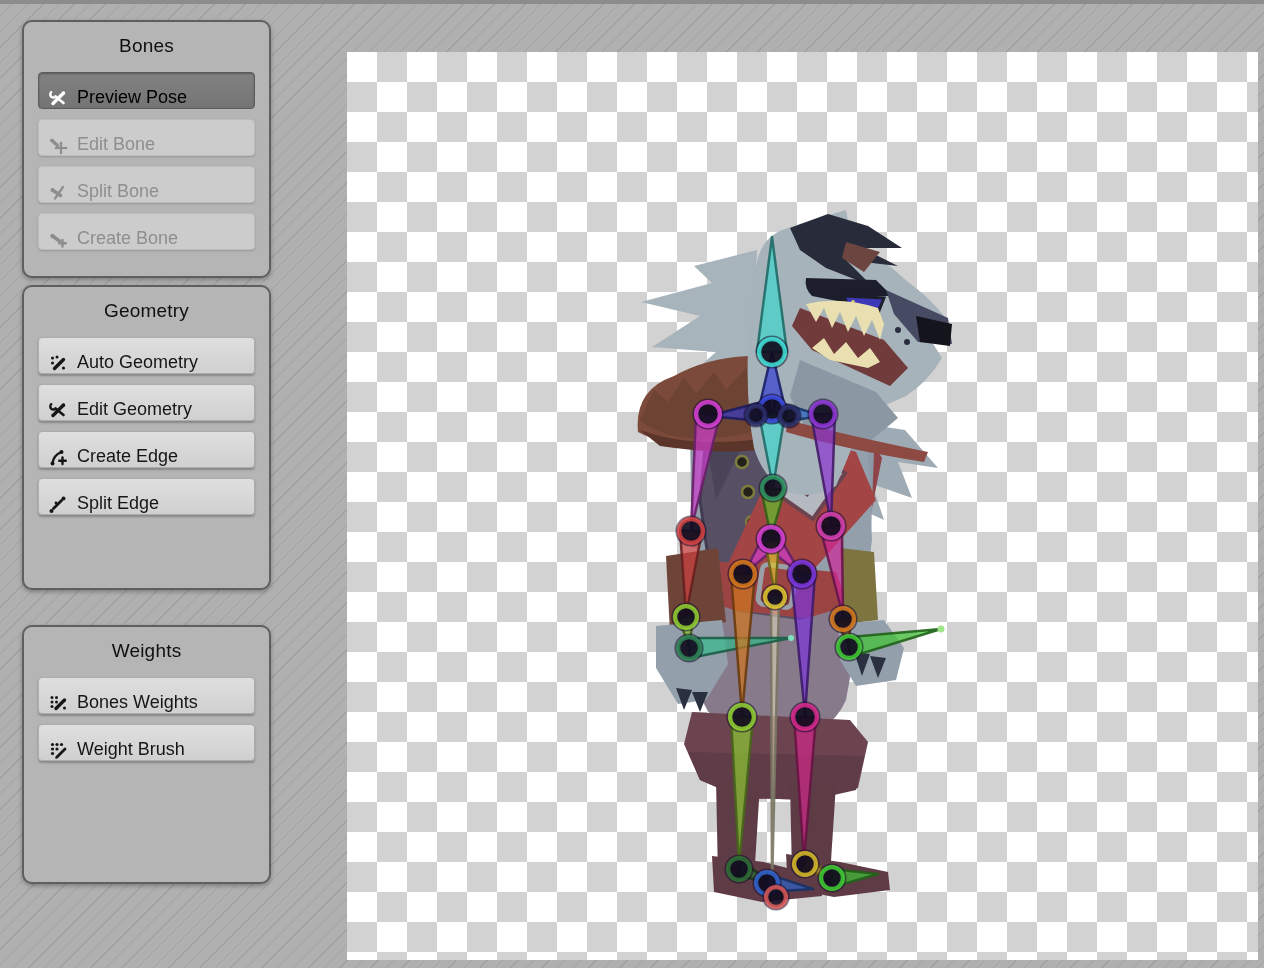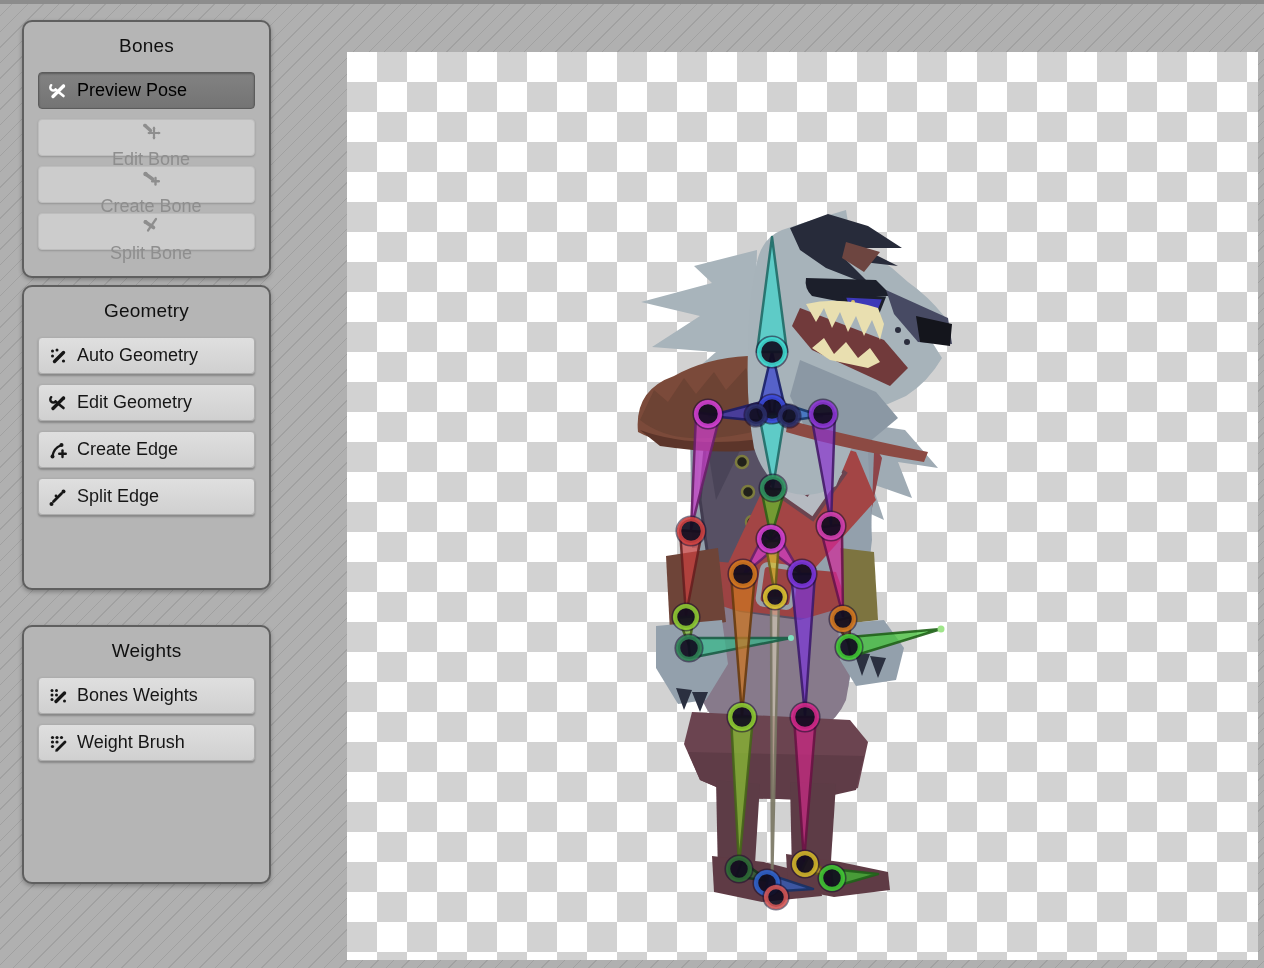--- a/index.html
+++ b/index.html
@@ -26,32 +26,31 @@
     position:absolute;left:22px;width:249px;box-sizing:border-box;
     background:#b5b5b5;border:2.5px solid #5f5f5f;border-radius:10px;
     box-shadow:0 2px 4px rgba(0,0,0,.28);
   }
   .panel-title{
     text-align:center;font-size:19px;color:#101010;margin:13px 0 15px 0;
     letter-spacing:.2px;
   }
   .btn-col{display:flex;flex-direction:column;gap:10px;padding:0 14px;}
   .tool-btn{
-    height:37px;border-radius:4px;display:flex;align-items:center;gap:9px;
+    height:37px;border-radius:4px;display:flex;align-items:flex-end;gap:9px;
     padding-left:9px;font-size:18px;box-sizing:border-box;
     background:linear-gradient(#dfdfdf,#d0d0d0);
     border:1px solid #adadad;
     box-shadow:0 1.5px 2px rgba(0,0,0,.25);
     color:#161616;cursor:pointer;white-space:nowrap;
   }
   .tool-btn .ticon{width:20px;height:20px;flex:0 0 20px;display:block;}
   .tool-btn.disabled{
     background:#cccccc;border-color:#bdbdbd;color:#8e8e8e;cursor:default;
     box-shadow:0 1px 2px rgba(0,0,0,.18);
-    flex-direction:column;
   }
   .tool-btn.selected{
     background:linear-gradient(#828282,#747474);
     border-color:#5c5c5c;color:#000000;
     box-shadow:inset 0 1px 2px rgba(0,0,0,.3);
   }
   .tool-btn.selected .ticon{color:#ffffff;}
 </style>
 </head>
 <body>
@@ -301,34 +300,34 @@
               <line x1="8" y1="13" x2="18" y2="13" stroke="currentColor" stroke-linecap="round" fill="none" stroke-width="2.2"></line>
               <path d="M13 6.2 L11.4 8.6 L14.6 8.6 Z" fill="currentColor"></path>
               <path d="M13 19.8 L11.4 17.4 L14.6 17.4 Z" fill="currentColor"></path>
               <path d="M6.2 13 L8.6 11.4 L8.6 14.6 Z" fill="currentColor"></path>
               <path d="M19.8 13 L17.4 11.4 L17.4 14.6 Z" fill="currentColor"></path>
             </svg>
             <span>Edit Bone</span>
           </div>
           <div class="tool-btn disabled">
             <svg class="ticon" viewBox="0 0 20 20">
+              <line x1="4.5" y1="8" x2="12.5" y2="13.5" stroke="currentColor" stroke-linecap="round" fill="none" stroke-width="3.6"></line>
+              <circle cx="4.5" cy="8" r="2" fill="currentColor"></circle>
+              <line x1="15" y1="5" x2="7" y2="16.5" stroke="currentColor" stroke-linecap="round" fill="none" stroke-width="2.2"></line>
+            </svg>
+            <span>Split Bone</span>
+          </div>
+          <div class="tool-btn disabled">
+            <svg class="ticon" viewBox="0 0 20 20">
               <line x1="4.5" y1="7" x2="11.5" y2="12" stroke="currentColor" stroke-linecap="round" fill="none" stroke-width="3.6"></line>
               <circle cx="4.5" cy="7" r="2.2" fill="currentColor"></circle>
               <line x1="14.5" y1="11" x2="14.5" y2="17.5" stroke="currentColor" stroke-linecap="round" fill="none" stroke-width="2.4"></line>
               <line x1="11.2" y1="14.2" x2="17.8" y2="14.2" stroke="currentColor" stroke-linecap="round" fill="none" stroke-width="2.4"></line>
             </svg>
             <span>Create Bone</span>
-          </div>
-          <div class="tool-btn disabled">
-            <svg class="ticon" viewBox="0 0 20 20">
-              <line x1="4.5" y1="8" x2="12.5" y2="13.5" stroke="currentColor" stroke-linecap="round" fill="none" stroke-width="3.6"></line>
-              <circle cx="4.5" cy="8" r="2" fill="currentColor"></circle>
-              <line x1="15" y1="5" x2="7" y2="16.5" stroke="currentColor" stroke-linecap="round" fill="none" stroke-width="2.2"></line>
-            </svg>
-            <span>Split Bone</span>
           </div>
         </div>
       </div>
       <div class="panel" style="top: 285px; height: 305px;">
         <div class="panel-title">Geometry</div>
         <div class="btn-col">
           <div class="tool-btn">
             <svg class="ticon" viewBox="0 0 20 20">
               <circle cx="4.5" cy="5" r="1.5" fill="currentColor"></circle>
               <circle cx="9" cy="4" r="1.5" fill="currentColor"></circle>

